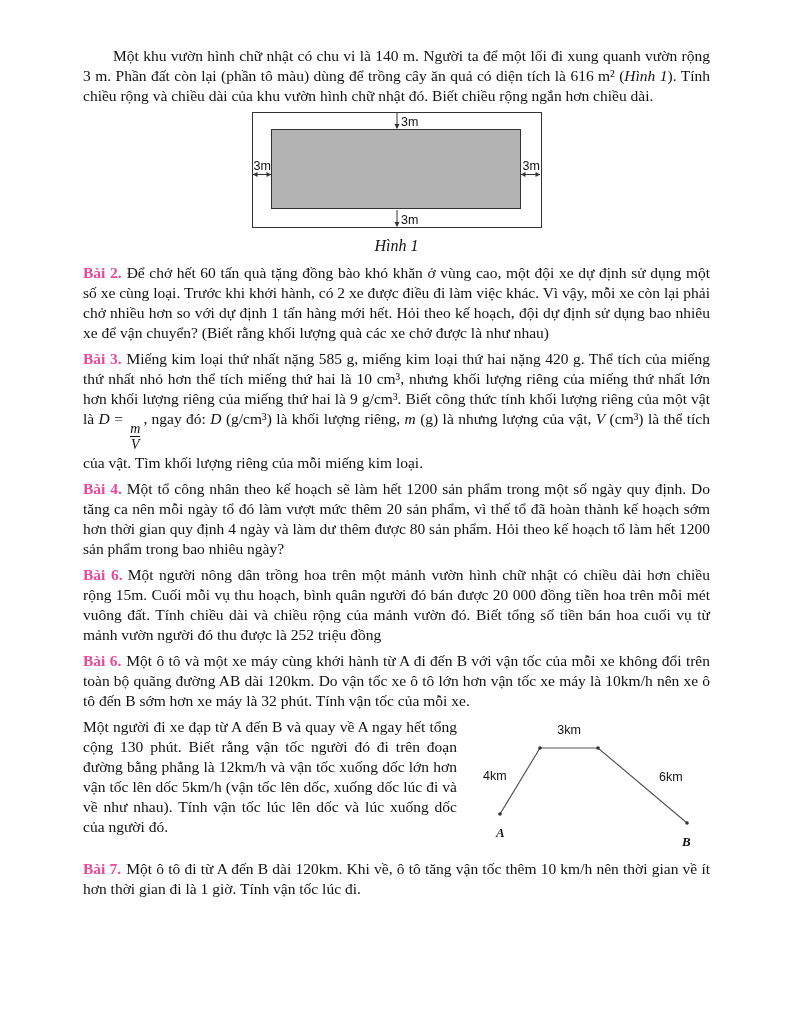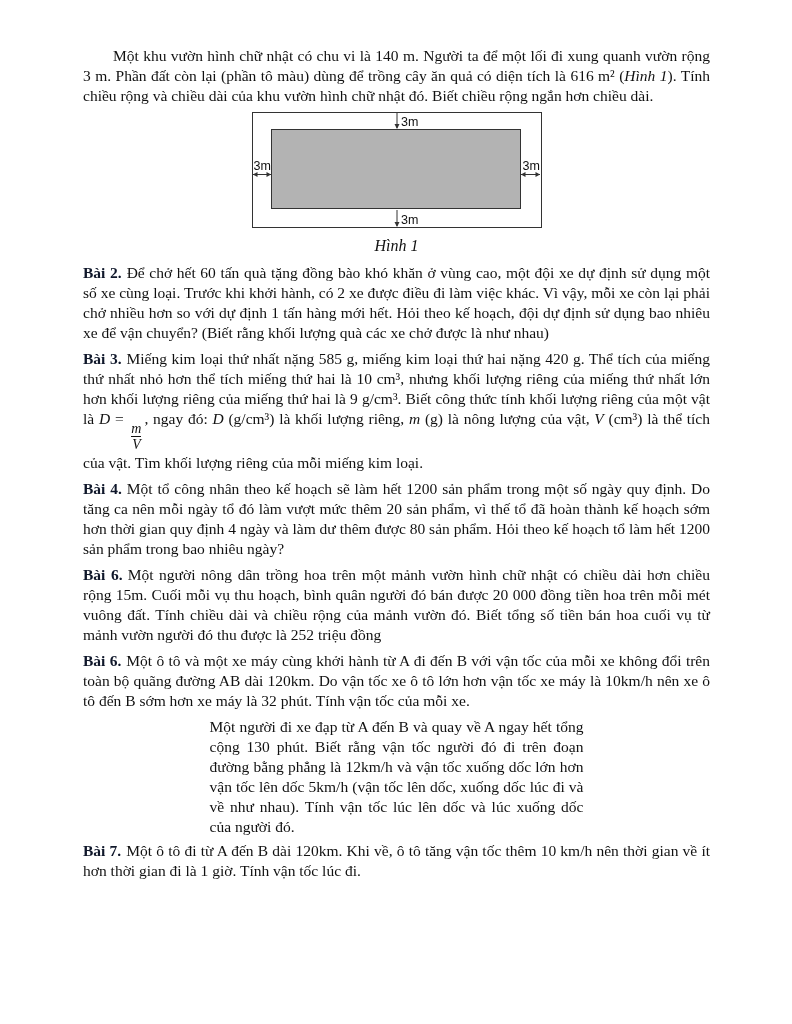--- a/index.html
+++ b/index.html
@@ -6,35 +6,35 @@
   .page {
     width:792px; height:1024px; box-sizing:border-box;
     padding:46px 82px 20px 83px;
     background:#ffffff; color:#111;
     font-family:"Liberation Serif","DejaVu Serif",serif;
     font-size:15.5px; line-height:20px;
     overflow:hidden;
   }
   p.para { margin:0 0 6px 0; text-align:justify; }
   .indent { text-indent:30px; }
-  .plabel { color:#0f172a; font-weight:bold; margin-right:5px; }
+  .plabel { color:#ec4899; font-weight:bold; margin-right:5px; }
   i.figref { font-style:italic; }
 
   .fig1-wrap { text-align:center; margin:4px 0 0 0; }
   .fig-caption { font-style:italic; font-size:16px; line-height:20px; margin:3px 0 7px 0; text-align:center; }
 
   .mvar { font-style:italic; }
   .frac {
     display:inline-flex; flex-direction:column; text-align:center;
     vertical-align:-9px; line-height:1.1; font-size:14px;
     margin:0 3px; font-style:italic;
   }
   .frac .den { border-top:1px solid #111; }
 
-  .cols { display:flex; justify-content:center; align-items:flex-start; margin:0 0 4px 0; }
+  .cols { display:flex; justify-content:space-between; align-items:flex-start; margin:0 0 4px 0; }
   .col-text { width:374px; text-align:justify; }
   .col-fig { width:250px; padding-top:0; }
 
   svg text.dimlabel { font-family:"Liberation Sans","DejaVu Sans",sans-serif; font-size:12.5px; fill:#111; }
   svg text.ptlabel { font-family:"Liberation Serif","DejaVu Serif",serif; font-size:13px; font-weight:bold; font-style:italic; fill:#111; }
 </style>
 </head>
 <body>
 
 <div class="page">
@@ -65,29 +65,43 @@
       <polygon points="288,62.5 283.5,60 283.5,65" fill="#333"></polygon>
     </svg>
     <div class="fig-caption">Hình 1</div>
   </div>
 
   <p class="para"><b class="plabel">Bài 2.</b><span>Để chở hết 60 tấn quà tặng đồng bào khó khăn ở vùng cao, một đội xe dự định sử dụng một số xe cùng loại. Trước khi khởi hành, có 2 xe được điều đi làm việc khác. Vì vậy, mỗi xe còn lại phải chở nhiều hơn so với dự định 1 tấn hàng mới hết. Hỏi theo kế hoạch, đội dự định sử dụng bao nhiêu xe để vận chuyển? (Biết rằng khối lượng quà các xe chở được là như nhau)</span></p>
 
   <p class="para"><b class="plabel">Bài 3.</b><span>Miếng kim loại thứ nhất nặng 585 g, miếng kim loại thứ hai nặng 420 g. Thể tích của miếng thứ nhất nhỏ hơn thể tích miếng thứ hai là 10 cm³, nhưng khối lượng riêng của miếng thứ nhất lớn hơn khối lượng riêng của miếng thứ hai là 9 g/cm³. Biết công thức tính khối lượng riêng của một vật là </span><span class="mvar">D</span><span> = </span><span class="frac">
         <span class="num">m</span>
         <span class="den">V</span>
-      </span><span>, ngay đó: </span><span class="mvar">D</span><span> (g/cm³) là khối lượng riêng, </span><span class="mvar">m</span><span> (g) là nông lượng của vật, </span><span class="mvar">V</span><span> (cm³) là thể tích của vật. Tìm khối lượng riêng của mỗi miếng kim loại.</span></p>
+      </span><span>, ngay đó: </span><span class="mvar">D</span><span> (g/cm³) là khối lượng riêng, </span><span class="mvar">m</span><span> (g) là nhưng lượng của vật, </span><span class="mvar">V</span><span> (cm³) là thể tích của vật. Tìm khối lượng riêng của mỗi miếng kim loại.</span></p>
 
   <p class="para"><b class="plabel">Bài 4.</b><span>Một tổ công nhân theo kế hoạch sẽ làm hết 1200 sản phẩm trong một số ngày quy định. Do tăng ca nên mỗi ngày tổ đó làm vượt mức thêm 20 sản phẩm, vì thế tổ đã hoàn thành kế hoạch sớm hơn thời gian quy định 4 ngày và làm dư thêm được 80 sản phẩm. Hỏi theo kế hoạch tổ làm hết 1200 sản phẩm trong bao nhiêu ngày?</span></p>
 
   <p class="para"><b class="plabel">Bài 6.</b><span>Một người nông dân trồng hoa trên một mảnh vườn hình chữ nhật có chiều dài hơn chiều rộng 15m. Cuối mỗi vụ thu hoạch, bình quân người đó bán được 20 000 đồng tiền hoa trên mỗi mét vuông đất. Tính chiều dài và chiều rộng của mảnh vườn đó. Biết tổng số tiền bán hoa cuối vụ từ mảnh vườn người đó thu được là 252 triệu đồng</span></p>
 
   <p class="para"><b class="plabel">Bài 6.</b><span>Một ô tô và một xe máy cùng khởi hành từ A đi đến B với vận tốc của mỗi xe không đổi trên toàn bộ quãng đường AB dài 120km. Do vận tốc xe ô tô lớn hơn vận tốc xe máy là 10km/h nên xe ô tô đến B sớm hơn xe máy là 32 phút. Tính vận tốc của mỗi xe.</span></p>
 
 
   <div class="cols">
     <div class="col-text">Một người đi xe đạp từ A đến B và quay về A ngay hết tổng cộng 130 phút. Biết rằng vận tốc người đó đi trên đoạn đường bằng phẳng là 12km/h  và vận tốc xuống dốc lớn hơn vận tốc lên dốc 5km/h (vận tốc lên dốc, xuống dốc lúc đi và về như nhau). Tính vận tốc lúc lên dốc và lúc xuống dốc của người đó.</div>
+    <div class="col-fig">
+      <svg width="250" height="133" viewBox="0 0 250 133">
+        <path d="M40,97 L80,31 L138,31 L227,106" fill="none" stroke="#555" stroke-width="1.2"></path>
+        <circle cx="40" cy="97" r="1.8" fill="#333"></circle>
+        <circle cx="80" cy="31" r="1.8" fill="#333"></circle>
+        <circle cx="138" cy="31" r="1.8" fill="#333"></circle>
+        <circle cx="227" cy="106" r="1.8" fill="#333"></circle>
+        <text class="dimlabel" x="109" y="17" text-anchor="middle">3km</text>
+        <text class="dimlabel" x="23" y="63">4km</text>
+        <text class="dimlabel" x="199" y="64">6km</text>
+        <text class="ptlabel" x="36" y="120">A</text>
+        <text class="ptlabel" x="222" y="129">B</text>
+      </svg>
+    </div>
   </div>
 
 
   <p class="para"><b class="plabel">Bài 7.</b><span>Một ô tô đi từ A đến B dài 120km. Khi về, ô tô tăng vận tốc thêm 10 km/h nên thời gian về ít hơn thời gian đi là 1 giờ. Tính vận tốc lúc đi.</span></p>
 
 </div>
 
 </body></html>

